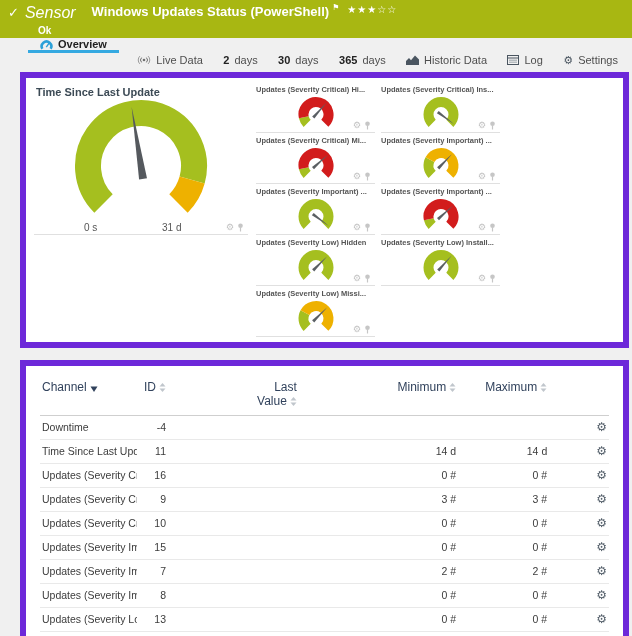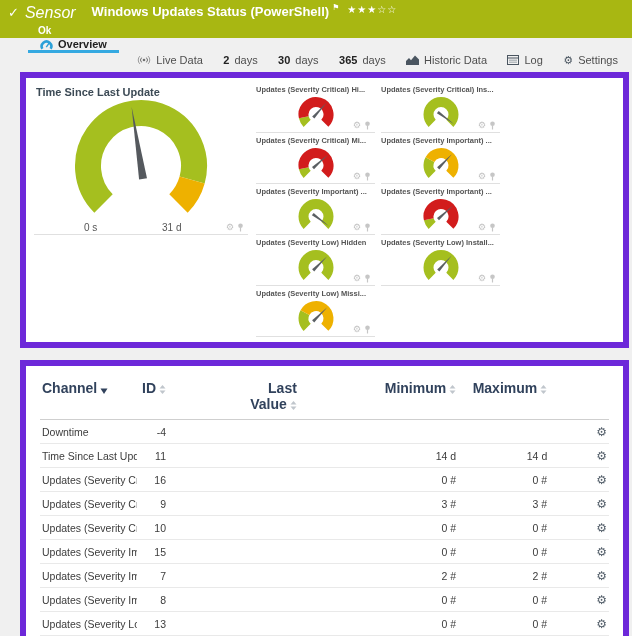--- a/index.html
+++ b/index.html
@@ -50,21 +50,21 @@
   .s-label{font-size:7.5px;font-weight:700;color:#555;white-space:nowrap;overflow:hidden;padding-top:3px}
   .s-gauge{display:flex;justify-content:center;margin-top:1px}
   .row-b{display:flex;margin-top:1px}
   .row-b .s-tile{width:88px;margin-right:5px}
 
   
   table{width:100%;border-collapse:collapse;table-layout:fixed}
   thead tr{border-bottom:1px solid #cfcfcf}
   tbody tr{border-top:1px solid #e9e9e9}
   tbody tr:first-child{border-top:none}
-  th{font-size:14px;color:#31425c;font-weight:700;padding:6px 2px;vertical-align:top;white-space:nowrap}
+  th{font-size:12px;color:#31425c;font-weight:400;padding:6px 2px;vertical-align:top;white-space:nowrap}
   td{font-size:10.5px;color:#3c3c3c;padding:4px 2px;white-space:nowrap;overflow:hidden;height:15px}
   .al{text-align:left}.ar{text-align:right}.ac{text-align:right}
   .sorticon{display:inline-block;vertical-align:middle;margin-left:3px}
   .ch-gear{font-family:"DejaVu Sans",sans-serif;font-size:12px;color:#55606b;line-height:1;cursor:pointer}
 </style>
 </head>
 <body>
 
 <div class="app">
 

